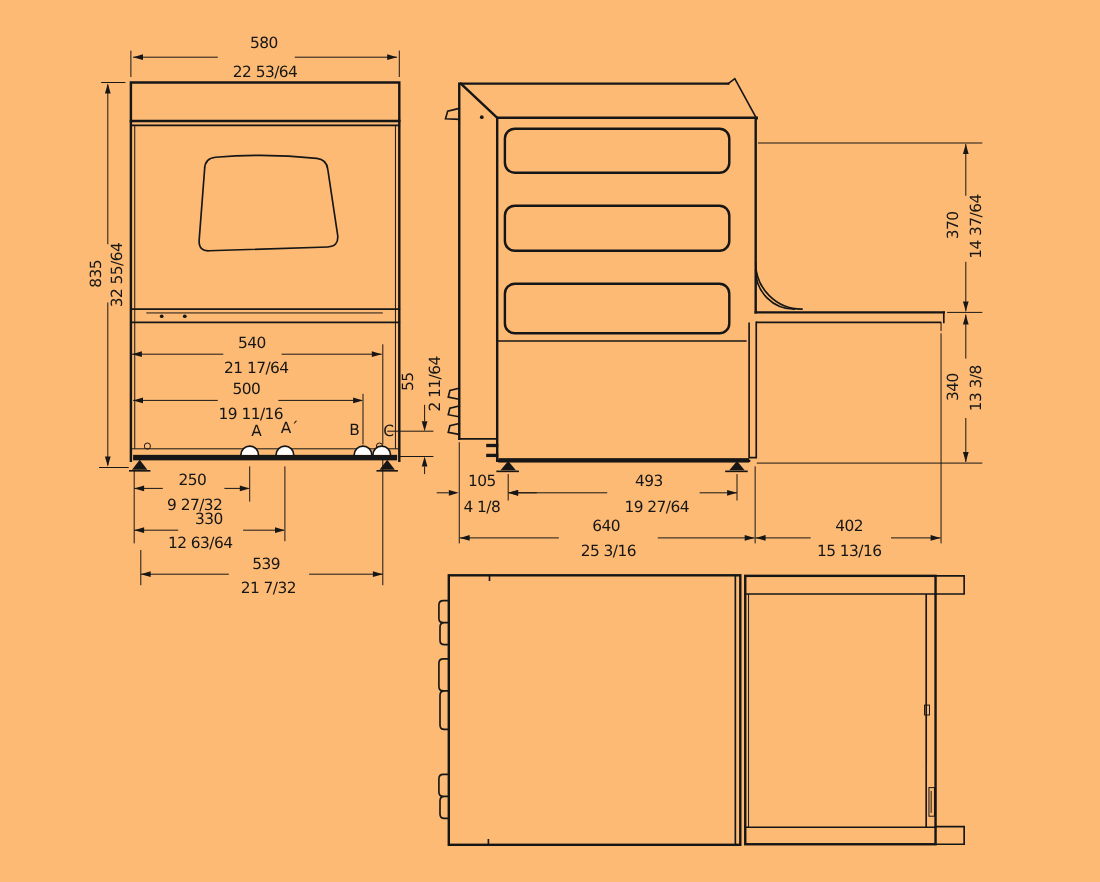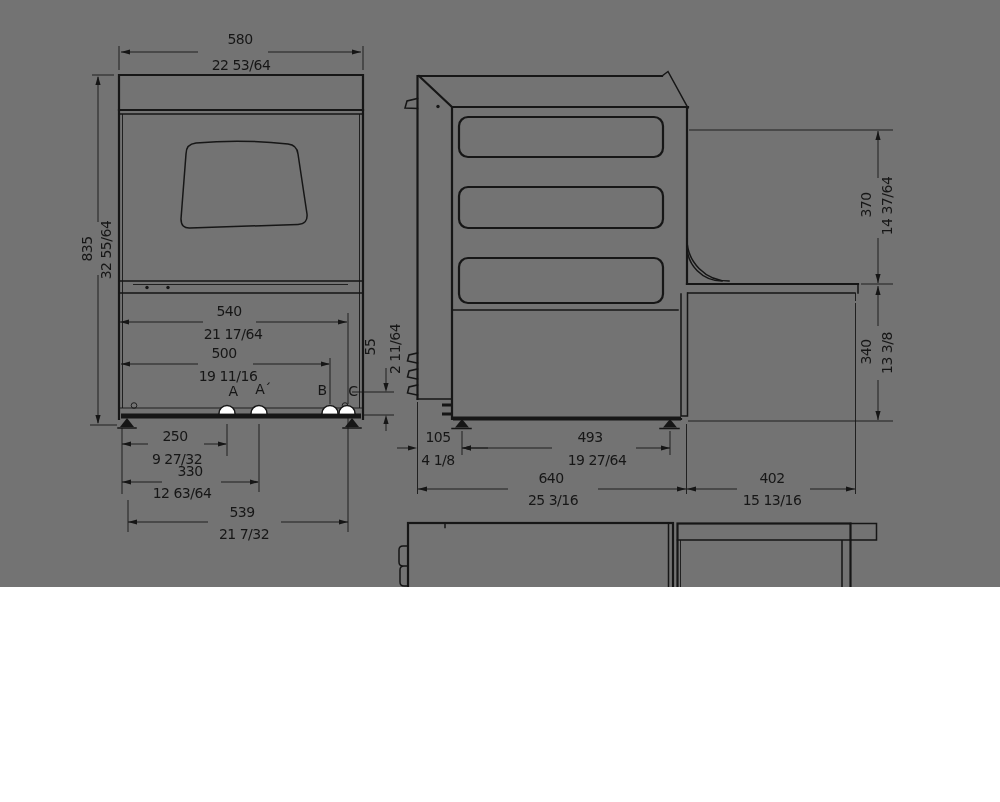--- a/index.html
+++ b/index.html
@@ -1,16 +1,16 @@
 <!DOCTYPE html>
 <html><head>
 <meta charset="utf-8">
 <style>
   html,body{margin:0;padding:0;background:#ffffff;}
-  .canvas{position:relative;width:1000px;height:587px;background:#737373;overflow:hidden;
+  .canvas{position:relative;width:1000px;height:802px;background:#fdba74;overflow:hidden;
           font-family:"DejaVu Sans","Liberation Sans",sans-serif;}
   svg{position:absolute;left:0;top:0;}
   svg text{font-family:"DejaVu Sans","Liberation Sans",sans-serif;font-size:14px;fill:#161616;
            letter-spacing:-0.5px;}
   .thick{stroke:#161616;stroke-width:2.2;fill:none;stroke-linecap:square;}
   .med{stroke:#161616;stroke-width:1.5;fill:none;stroke-linecap:square;}
   .thin{stroke:#161616;stroke-width:0.9;fill:none;stroke-linecap:butt;}
   .fillk{fill:#161616;stroke:none;}
   .fillw{fill:#ffffff;stroke:none;}
 </style>

